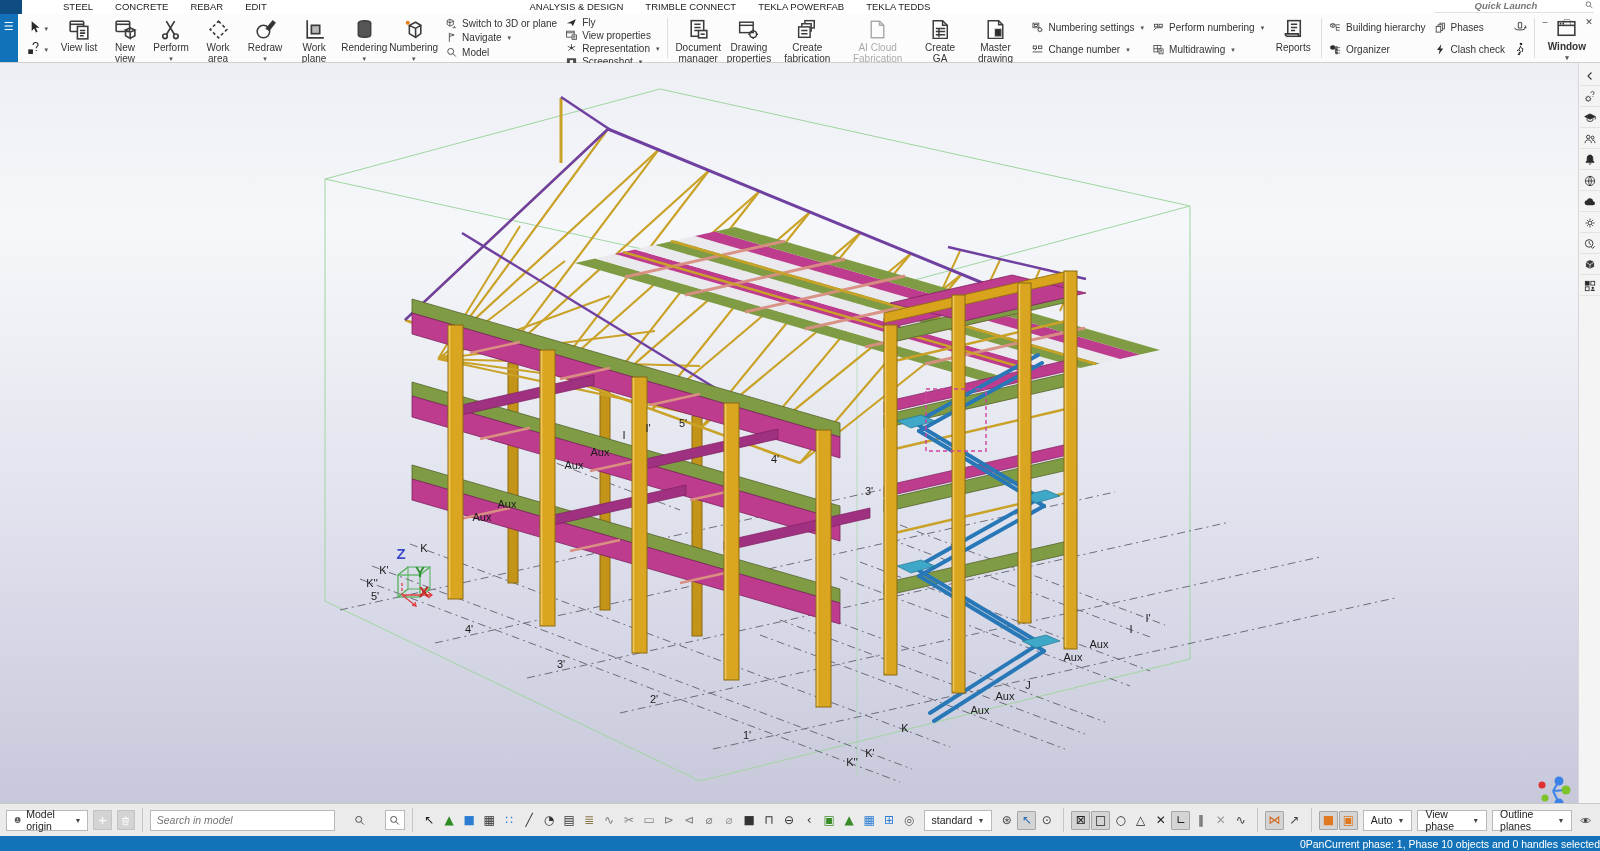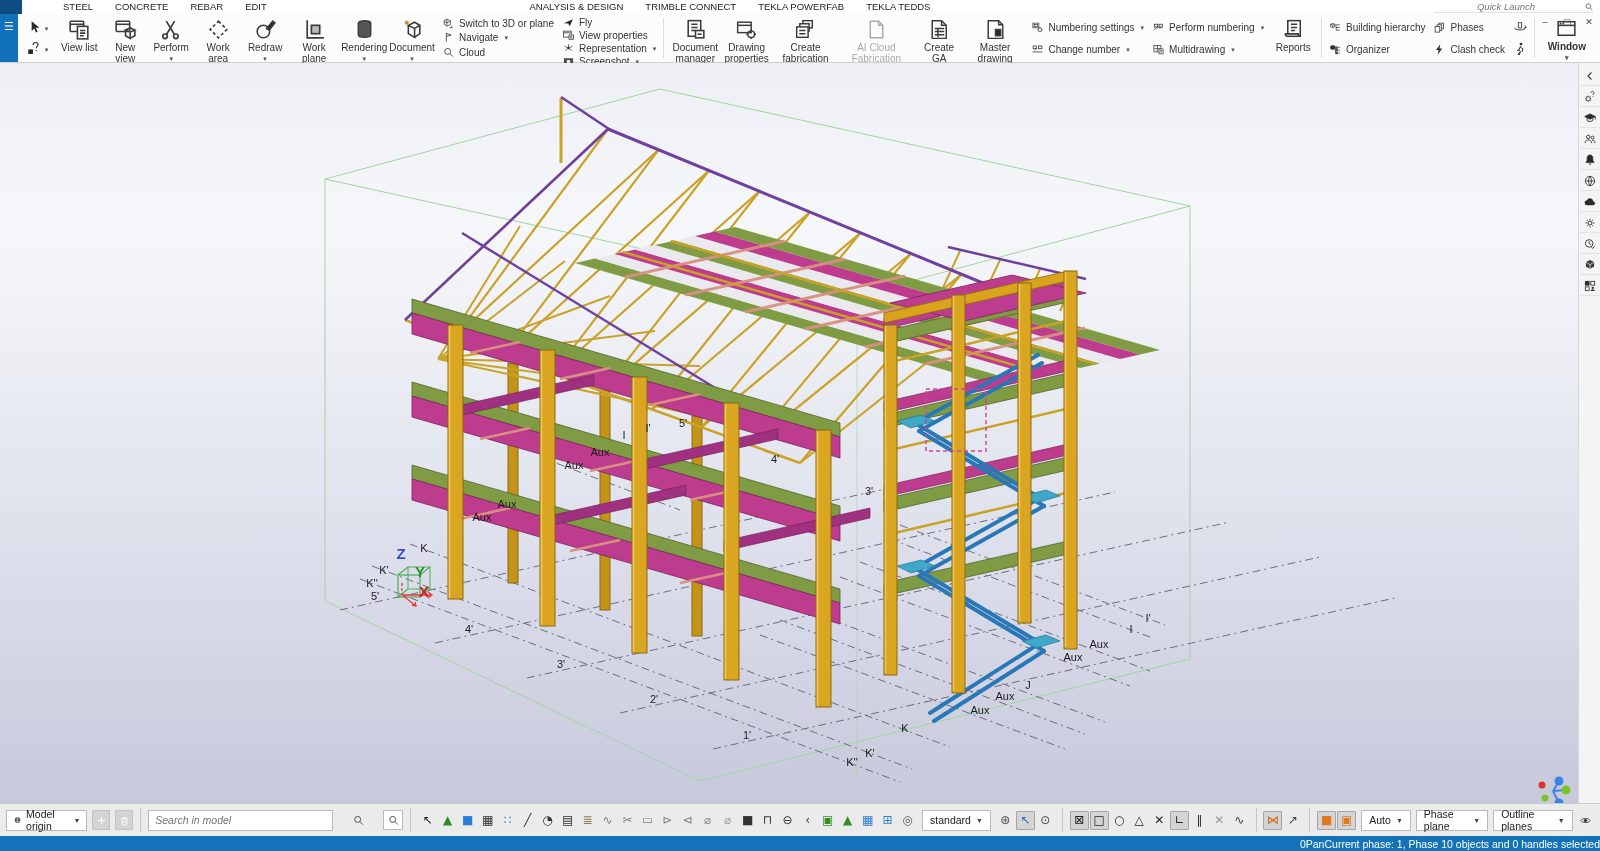--- a/index.html
+++ b/index.html
@@ -7,22 +7,22 @@
   .app{position:relative;width:1600px;height:851px;background:#ef4444;overflow:hidden;
        font-family:"Liberation Sans",sans-serif;-webkit-font-smoothing:antialiased;}
 
   
   .titlebar{position:relative;height:14px;background:#fff;display:flex;align-items:center;}
   .corner{width:22px;height:14px;background:#0f4c81;}
   .tabs{display:flex;align-items:center;padding-left:30px;height:100%;}
   .tab{font-size:9.5px;color:#222;padding:1px 11px 1px 11px;height:100%;display:flex;align-items:center;
        border-bottom:2px solid transparent;cursor:default;white-space:nowrap;}
   .tab.active{border-bottom:2px solid #1272B9;margin-top:28px;}
-  .quicklaunch{position:absolute;right:6px;top:0;height:13px;display:flex;align-items:flex-end;gap:6px;width:160px;
-       border-bottom:1px solid #e0e0e0;}
+  .quicklaunch{position:absolute;right:6px;top:0;height:13px;display:flex;align-items:flex-start;gap:6px;width:160px;
+       border-bottom:1px solid #e0e0e0;font-weight:bold;}
   .quicklaunch .ph{font-size:9.5px;font-style:italic;color:#777;flex:1;text-align:center;}
   .qlsvg{width:10px;height:10px;}
 
   
   .ribbon{position:relative;height:49px;background:#fcfcfc;border-bottom:1px solid #cfcfcf;
           display:flex;align-items:stretch;}
   .app-strip{width:22px;background:#1272B9;color:#fff;display:flex;align-items:flex-start;justify-content:center;
              padding-top:6px;font-size:11px;cursor:pointer;}
   .sel-col{display:flex;flex-direction:column;justify-content:space-around;padding:3px 6px 3px 8px;}
   .sel-btn{display:flex;align-items:center;gap:2px;cursor:pointer;}
@@ -506,21 +506,21 @@
           <svg class="ricon" viewBox="0 0 24 24">
             <use href="#i-rendering"></use>
           </svg>
           <span class="rlabel">Rendering</span>
           <span class="caret">▾</span>
         </div>
         <div class="rbtn">
           <svg class="ricon" viewBox="0 0 24 24">
             <use href="#i-visualize"></use>
           </svg>
-          <span class="rlabel">Document</span>
+          <span class="rlabel">Numbering</span>
           <span class="caret">▾</span>
         </div>
     </div>
 
     <div class="stack">
       <div class="srow">
           <svg viewBox="0 0 24 24">
             <use href="#i-switch3d"></use>
           </svg>
           <span class="slabel">Switch to 3D or plane</span>
@@ -530,21 +530,21 @@
           <svg viewBox="0 0 24 24">
             <use href="#i-navigate"></use>
           </svg>
           <span class="slabel">Navigate</span>
           <span class="caret">▾</span>
         </div>
         <div class="srow">
           <svg viewBox="0 0 24 24">
             <use href="#i-zoom"></use>
           </svg>
-          <span class="slabel">Cloud</span>
+          <span class="slabel">Model</span>
 
         </div>
     </div>
 
     <div class="stack">
       <div class="srow">
           <svg viewBox="0 0 24 24">
             <use href="#i-fly"></use>
           </svg>
           <span class="slabel">Fly</span>
@@ -1167,21 +1167,21 @@
         </span>
         <span class="tcell active">
           <span class="tglyph" style="color: rgb(224, 120, 32);">▣</span>
         </span>
     </span>
     <span class="dd">
       <span>Auto</span>
       <span class="ddc">▼</span>
     </span>
     <span class="dd">
-      <span>Phase plane</span>
+      <span>View phase</span>
       <span class="ddc">▼</span>
     </span>
     <span class="dd">
       <span>Outline planes</span>
       <span class="ddc">▼</span>
     </span>
     <span class="iconbtn">
       <svg viewBox="0 0 24 24">
           <use href="#i-eye"></use>
         </svg>

